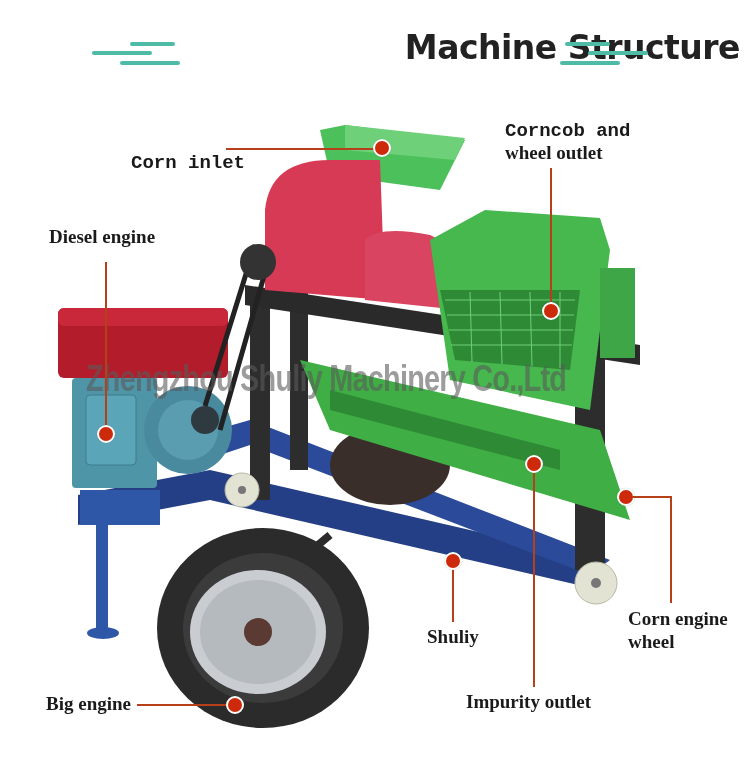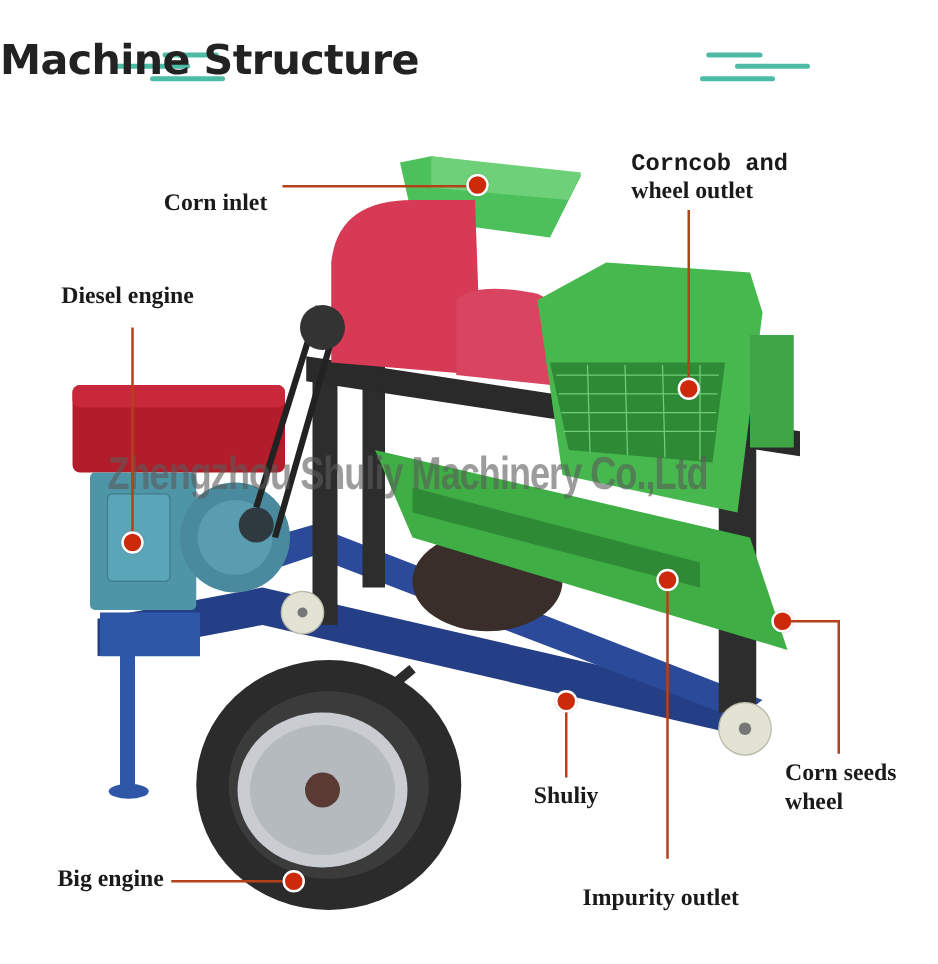--- a/index.html
+++ b/index.html
@@ -1,17 +1,17 @@
 <!DOCTYPE html>
 <html><head>
 <meta charset="utf-8">
 <style>
   html, body { margin: 0; padding: 0; background: #ffffff; }
   body { width: 750px; height: 771px; position: relative; overflow: hidden; font-family: "Liberation Sans", sans-serif; }
-  .title { position: absolute; left: 0; width: 740px; top: 28px; text-align: left; font-family: "DejaVu Sans", sans-serif; font-weight: bold; font-size: 33px; color: #222222; letter-spacing: -0.5px; }
+  .title { position: absolute; left: 0; width: 740px; top: 28px; text-align: right; font-family: "DejaVu Sans", sans-serif; font-weight: bold; font-size: 33px; color: #222222; letter-spacing: -0.5px; }
   .deco { position: absolute; height: 4px; border-radius: 2px; }
   .label { position: absolute; font-family: "Liberation Serif", serif; font-weight: bold; font-size: 19px; color: #1a1a1a; line-height: 22px; white-space: nowrap; }
   .leader { position: absolute; background: #b5401a; }
   .dot { position: absolute; width: 14px; height: 14px; border-radius: 50%; border: 2px solid #ffffff; margin-left: -9px; margin-top: -9px; box-shadow: 0 0 1px rgba(0,0,0,0.3); }
   .watermark { position: absolute; left: 86px; top: 358px; font-family: "Liberation Sans", sans-serif; font-weight: bold; font-size: 37px; color: rgba(90,90,90,0.6); letter-spacing: -1px; transform: scaleX(0.78); transform-origin: left center; white-space: nowrap; }
   svg.machine { position: absolute; left: 0; top: 0; }
 </style>
 </head>
 <body>
 
@@ -82,21 +82,21 @@
 <div class="watermark">Zhengzhou Shuliy Machinery Co.,Ltd</div>
 
 <div class="deco" style="left:130px; top:42px; width:45px; background:#4dbba5;"></div>
 <div class="deco" style="left:92px; top:51px; width:60px; background:#4dbba5;"></div>
 <div class="deco" style="left:120px; top:61px; width:60px; background:#4dbba5;"></div>
 <div class="title">Machine Structure</div>
 <div class="deco" style="left:565px; top:42px; width:45px; background:#4dbba5;"></div>
 <div class="deco" style="left:588px; top:51px; width:60px; background:#4dbba5;"></div>
 <div class="deco" style="left:560px; top:61px; width:60px; background:#4dbba5;"></div>
 
-<div class="label" style="left:131px; top:152px;">Corn inlet</div>
+<div class="label" style="left:131px; top:152px;font-family:Liberation Mono, monospace;">Corn inlet</div>
 <div class="leader" style="left:226px; top:148px; width:150px; height:2px;"></div>
 <div class="dot" style="left:382px; top:148px; background:#cc2a0a;"></div>
 
 <div class="label" style="left:505px; top:120px;font-family:Liberation Mono, monospace;">Corncob and</div>
 <div class="label" style="left:505px; top:142px;">wheel outlet</div>
 <div class="leader" style="left:550px; top:168px; width:2px; height:137px;"></div>
 <div class="dot" style="left:551px; top:311px; background:#cc2a0a;"></div>
 
 <div class="label" style="left:49px; top:226px;">Diesel engine</div>
 <div class="leader" style="left:105px; top:262px; width:2px; height:166px;"></div>
@@ -105,19 +105,19 @@
 <div class="label" style="left:46px; top:693px;">Big engine</div>
 <div class="leader" style="left:137px; top:704px; width:92px; height:2px;"></div>
 <div class="dot" style="left:235px; top:705px; background:#cc2a0a;"></div>
 
 <div class="leader" style="left:452px; top:566px; width:2px; height:56px;"></div>
 <div class="dot" style="left:453px; top:561px; background:#cc2a0a;"></div>
 <div class="label" style="left:427px; top:626px;">Shuliy</div>
 
 <div class="leader" style="left:533px; top:470px; width:2px; height:217px;"></div>
 <div class="dot" style="left:534px; top:464px; background:#cc2a0a;"></div>
-<div class="label" style="left:466px; top:691px;margin-top:17px;">Impurity outlet</div>
+<div class="label" style="left:466px; top:691px;">Impurity outlet</div>
 
 <div class="dot" style="left:626px; top:497px; background:#cc2a0a;"></div>
 <div class="leader" style="left:632px; top:496px; width:39px; height:2px;"></div>
 <div class="leader" style="left:670px; top:496px; width:2px; height:107px;"></div>
-<div class="label" style="left:628px; top:608px;">Corn seeds</div>
+<div class="label" style="left:628px; top:608px;">Corn engine</div>
 <div class="label" style="left:628px; top:631px;">wheel</div>
 
 </body></html>

